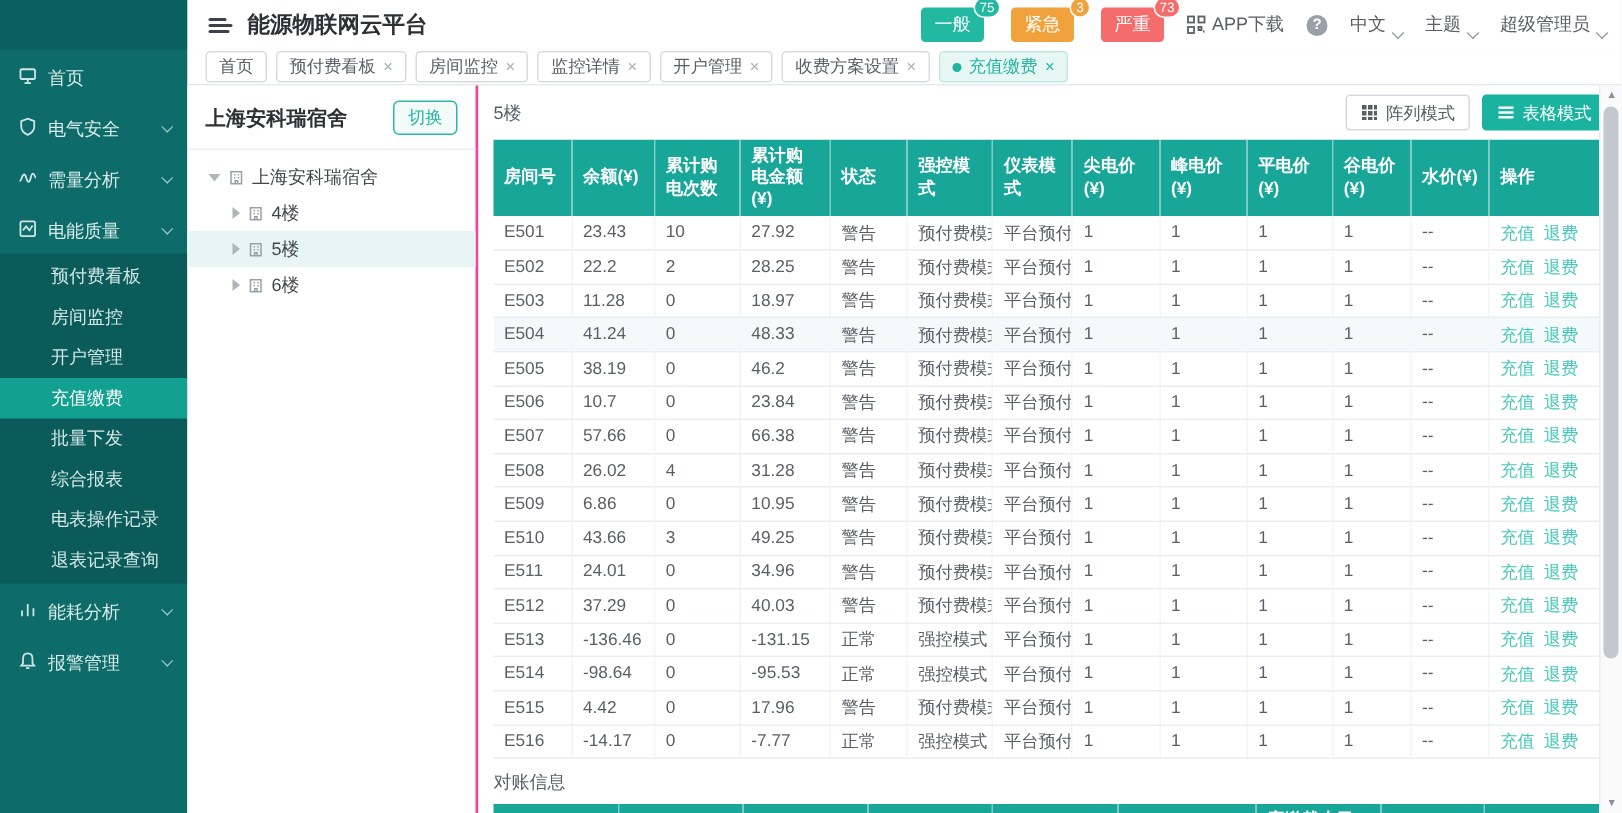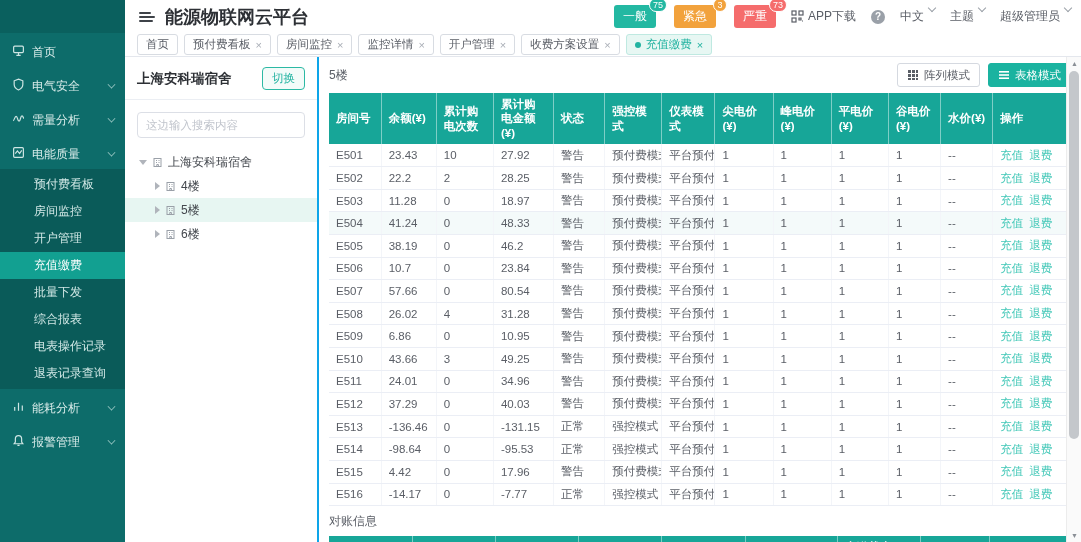--- a/index.html
+++ b/index.html
@@ -19,40 +19,40 @@
   .sub-item { height:27px; line-height:27px; padding-left:34px; color:#d3e9e7; cursor:pointer; white-space:nowrap; }
   .sub-item.active { background:#12a091; color:#ffffff; }
 
   
   .right-side { flex:1; display:flex; flex-direction:column; min-width:0; }
 
   .topbar { height:33px; background:#ffffff; display:flex; align-items:center; padding:0 10px 0 14px; }
   .hamburger { width:16px; height:14px; display:flex; flex-direction:column; justify-content:space-between; padding:2px 0; cursor:pointer; }
   .hamburger i { display:block; height:2px; background:#3e4248; border-radius:1px; }
   .hamburger i:nth-child(1){ width:12px; } .hamburger i:nth-child(2){ width:16px; } .hamburger i:nth-child(3){ width:14px; }
-  .app-title { font-size:18px; font-weight:bold; color:#2d3035; margin-left:10px; flex:0 0 auto; }
+  .app-title { font-size:15px; font-weight:bold; color:#2d3035; margin-left:10px; flex:0 0 auto; }
   .topbar-right { margin-left:auto; display:flex; align-items:center; gap:15px; }
   .alarm-badge { position:relative; color:#fff; font-size:12px; padding:3px 9px; border-radius:3px; cursor:pointer; }
   .alarm-badge .cnt { position:absolute; top:-7px; right:-11px; min-width:14px; height:14px; line-height:12px; font-size:9px; text-align:center; border-radius:8px; border:1px solid #fff; padding:0 3px; color:#fff; }
   .top-link { display:flex; align-items:center; gap:4px; color:#5a5e66; cursor:pointer; white-space:nowrap; }
-  .drop { display:flex; align-items:flex-start; gap:5px; cursor:pointer; color:#5a5e66; white-space:nowrap; }
+  .drop { display:flex; align-items:flex-end; gap:5px; cursor:pointer; color:#5a5e66; white-space:nowrap; }
   .drop .dchev { width:6px; height:6px; border-right:1px solid #9aa0a8; border-bottom:1px solid #9aa0a8; transform:rotate(45deg); margin-top:-3px; }
   .help-circle { width:14px; height:14px; border-radius:50%; background:#9aa0a8; color:#fff; font-size:10px; font-weight:bold; text-align:center; line-height:14px; }
 
   .tabbar { height:24px; background:#ffffff; display:flex; align-items:flex-start; padding:0 0 0 12px; gap:6px; border-bottom:1px solid #e4e7ed; }
   .tab { height:21px; display:flex; align-items:center; gap:5px; border:1px solid #d8dce2; border-radius:3px; padding:0 8px; font-size:11.5px; color:#5a5e66; background:#fff; cursor:pointer; white-space:nowrap; }
   .tab .x { color:#a8adb5; font-size:11px; }
   .tab.active { background:#e7f7f3; border-color:#bfe9e1; color:#23b3a1; }
   .tab.active .x { color:#23b3a1; }
   .tab .dot { width:6px; height:6px; border-radius:50%; background:#23b3a1; }
 
   .content { flex:1; display:flex; min-height:0; position:relative; background:#f0f2f5; }
 
   
-  .tree-panel { width:194px; flex:0 0 194px; background:#fff; border-right:2px solid #0ea5e9; display:flex; flex-direction:column; }
+  .tree-panel { width:194px; flex:0 0 194px; background:#fff; border-right:2px solid #ec4899; display:flex; flex-direction:column; }
   .tree-head { display:flex; align-items:center; justify-content:space-between; padding:10px 12px 9px 12px; border-bottom:1px solid #ebeef3; }
   .tree-title { font-size:13.5px; font-weight:bold; color:#2d3035; }
   .switch-btn { border:1px solid #2cb9a4; color:#23b3a1; background:#f3fbf9; border-radius:4px; font-size:11.5px; padding:3px 9px; cursor:pointer; }
   .tree-search { margin:12px 12px 6px 12px; }
   .tree-search input { width:100%; height:26px; border:1px solid #dcdfe6; border-radius:4px; padding:0 8px; font-size:11.5px; color:#5a5e66; outline:none; font-family:inherit; }
   .tree-search input::placeholder { color:#c0c4cc; }
   .tree { padding:6px 0; font-size:12px; color:#43474d; }
   .tree-row { height:24px; display:flex; align-items:center; gap:5px; cursor:pointer; padding-left:14px; }
   .tree-row.child { padding-left:30px; }
   .tree-row.selected { background:#e7f6f2; }
@@ -229,23 +229,20 @@
           <span class="x">×</span>
         </span>
       </div>
 
     <div class="content">
 
       <section class="tree-panel">
         <div class="tree-head">
           <span class="tree-title">上海安科瑞宿舍</span>
           <button class="switch-btn">切换</button>
-        </div>
-        <div class="tree-search">
-          <input type="text" placeholder="这边输入搜索内容" style="">
         </div>
         <div class="tree" id="tree">
             <div class="tree-row">
               <span class="caret-down"></span>
               <svg width="11" height="11" viewBox="0 0 11 11">
                 <g fill="none" stroke="#9aa0a8" stroke-width="1">
                   <rect x="2" y="1.5" width="7" height="8"></rect>
                   <path d="M4 3.5h1M6.5 3.5h1M4 5.5h1M6.5 5.5h1M4.8 9.5V7.5h1.6v2"></path>
                 </g>
               </svg>
@@ -442,21 +439,21 @@
                   <td>1</td>
                   <td>1</td>
                   <td>1</td>
                   <td>--</td>
                   <td><span class="op-link">充值</span><span class="op-link">退费</span></td>
                 </tr>
                 <tr>
                   <td>E507</td>
                   <td>57.66</td>
                   <td>0</td>
-                  <td>80.54</td>
+                  <td>66.38</td>
                   <td>警告</td>
                   <td>预付费模式</td>
                   <td>平台预付费</td>
                   <td>1</td>
                   <td>1</td>
                   <td>1</td>
                   <td>1</td>
                   <td>--</td>
                   <td><span class="op-link">充值</span><span class="op-link">退费</span></td>
                 </tr>

